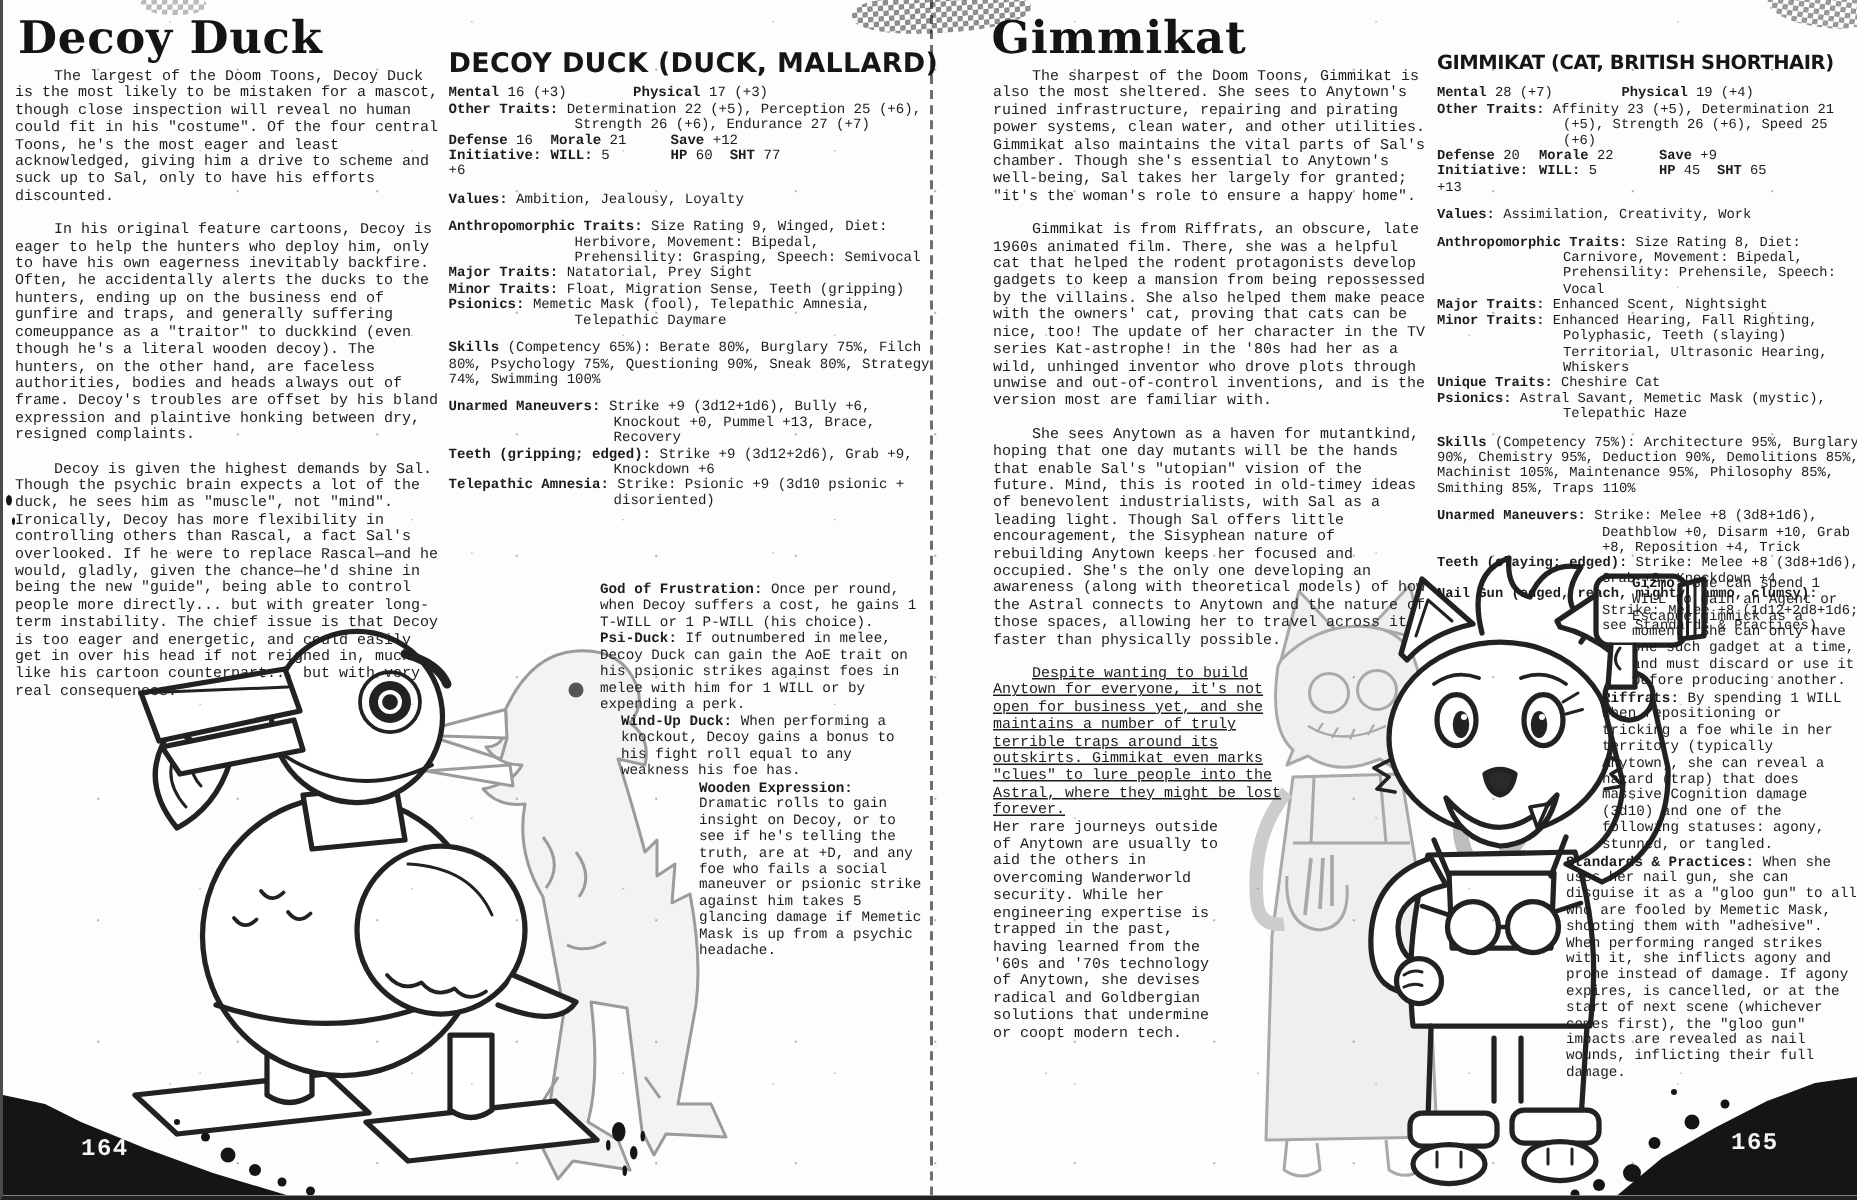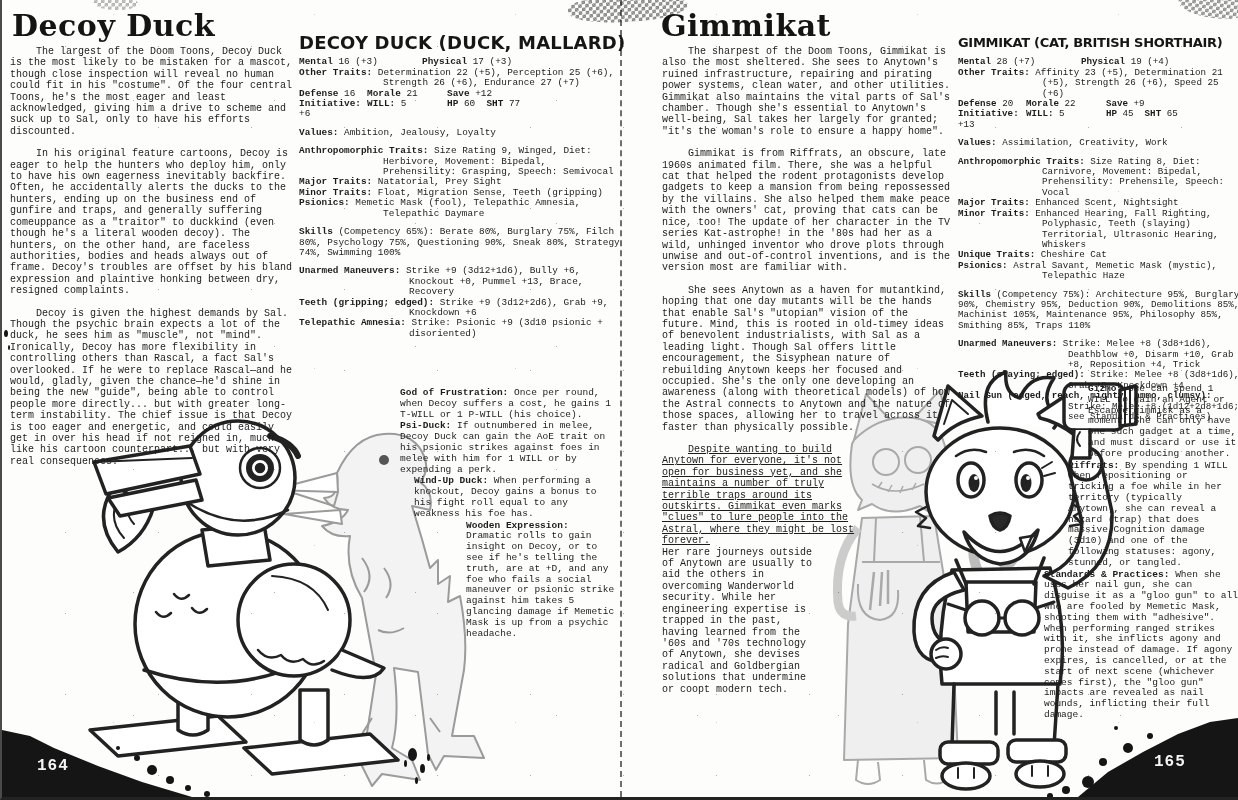--- a/index.html
+++ b/index.html
@@ -48,21 +48,21 @@
   .ab-r3{width:194px;margin-left:2px;}
   .spine{position:absolute;left:618px;top:0;height:100%;width:0;border-left:2px dashed #6e6e6e;z-index:2;}
   .illus{position:absolute;z-index:1;}
   #duck-illus{left:30px;top:418px;width:560px;height:375px;}
   #cat-illus{left:826px;top:366px;width:310px;height:430px;}
   .corner{position:absolute;z-index:7;}
   #corner-bl{left:0;bottom:0;}
   #corner-br{right:0;bottom:0;}
   .pageno{position:absolute;z-index:8;color:#f4f4f4;font-family:"Liberation Mono",monospace;
           font-weight:bold;font-size:16px;letter-spacing:1px;}
-  #pageno-left{left:35px;top:757px;}
+  #pageno-left{left:52px;top:757px;}
   #pageno-right{left:1152px;top:753px;}
   .halftone{position:absolute;z-index:5;opacity:.5;border-radius:45% 60% 50% 55%;
     background-image:linear-gradient(45deg,#111 26%,transparent 26%,transparent 74%,#111 74%),
                      linear-gradient(45deg,#111 26%,transparent 26%,transparent 74%,#111 74%);
     background-size:7px 7px;background-position:0 0,3.5px 3.5px;}
   #ht-a{left:566px;top:-6px;width:120px;height:28px;transform:rotate(-4deg);}
   #ht-b{left:1176px;top:-8px;width:70px;height:26px;transform:rotate(8deg);opacity:.45;}
   #ht-c{left:92px;top:-4px;width:44px;height:14px;opacity:.3;}
   .blob{position:absolute;z-index:5;background:#151515;border-radius:50%;}
   #blob-a{left:406px;top:748px;width:9px;height:13px;

